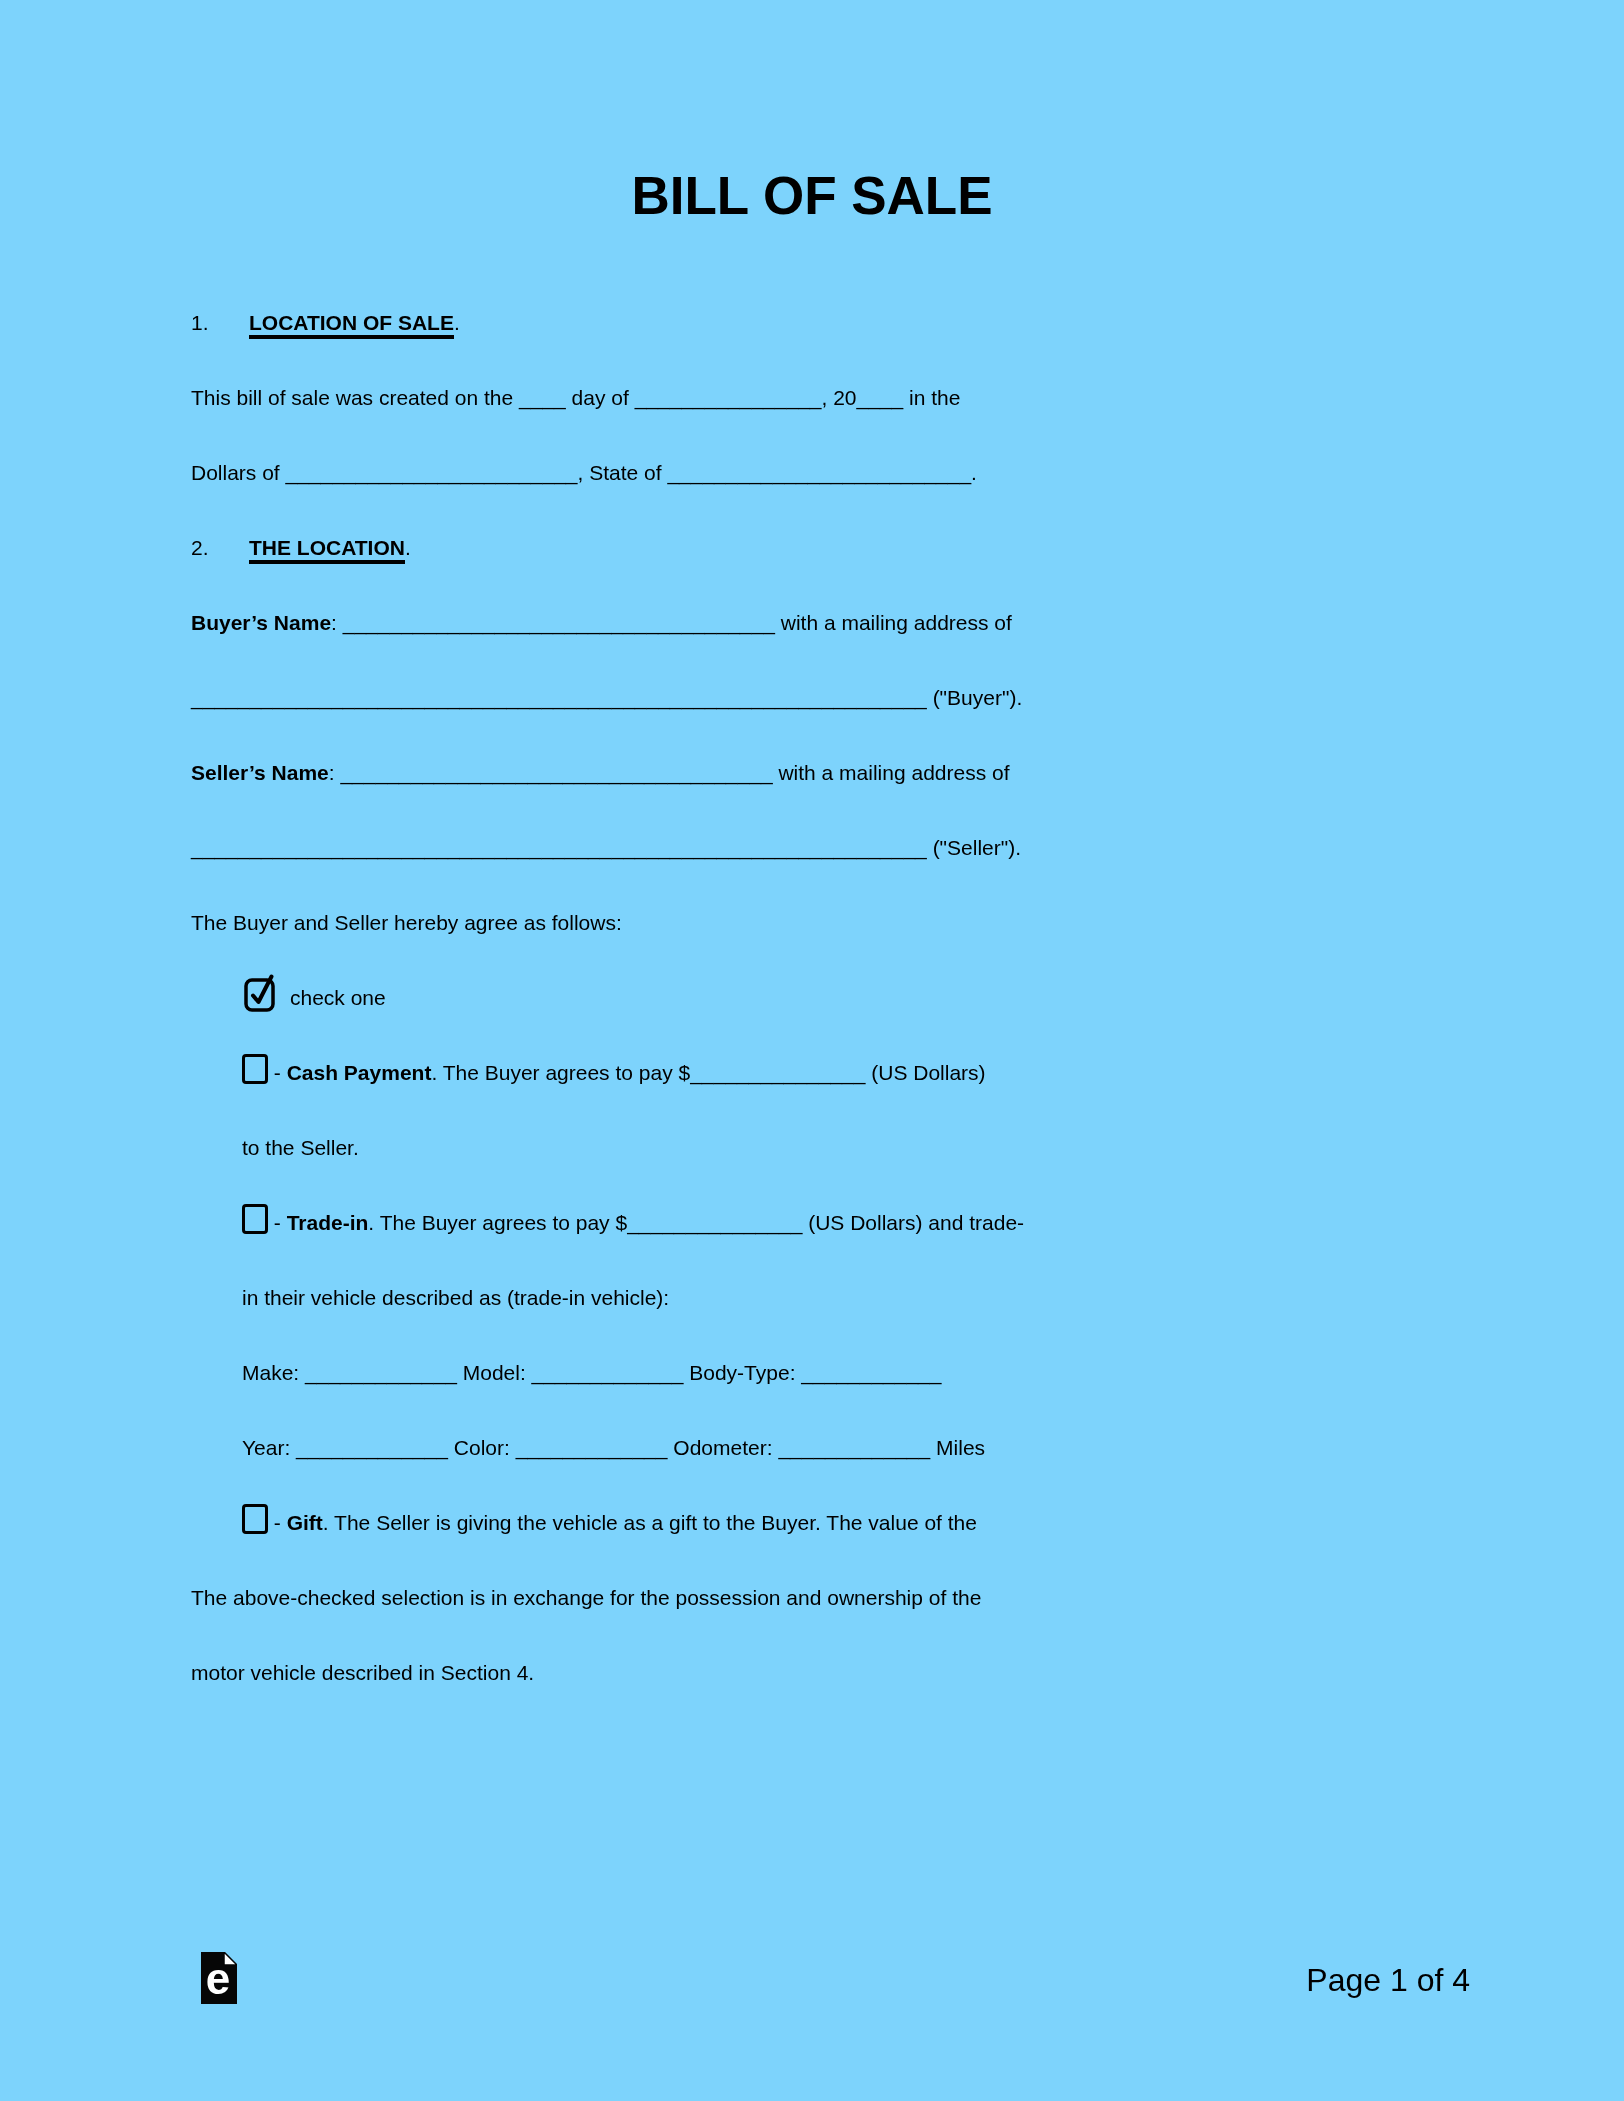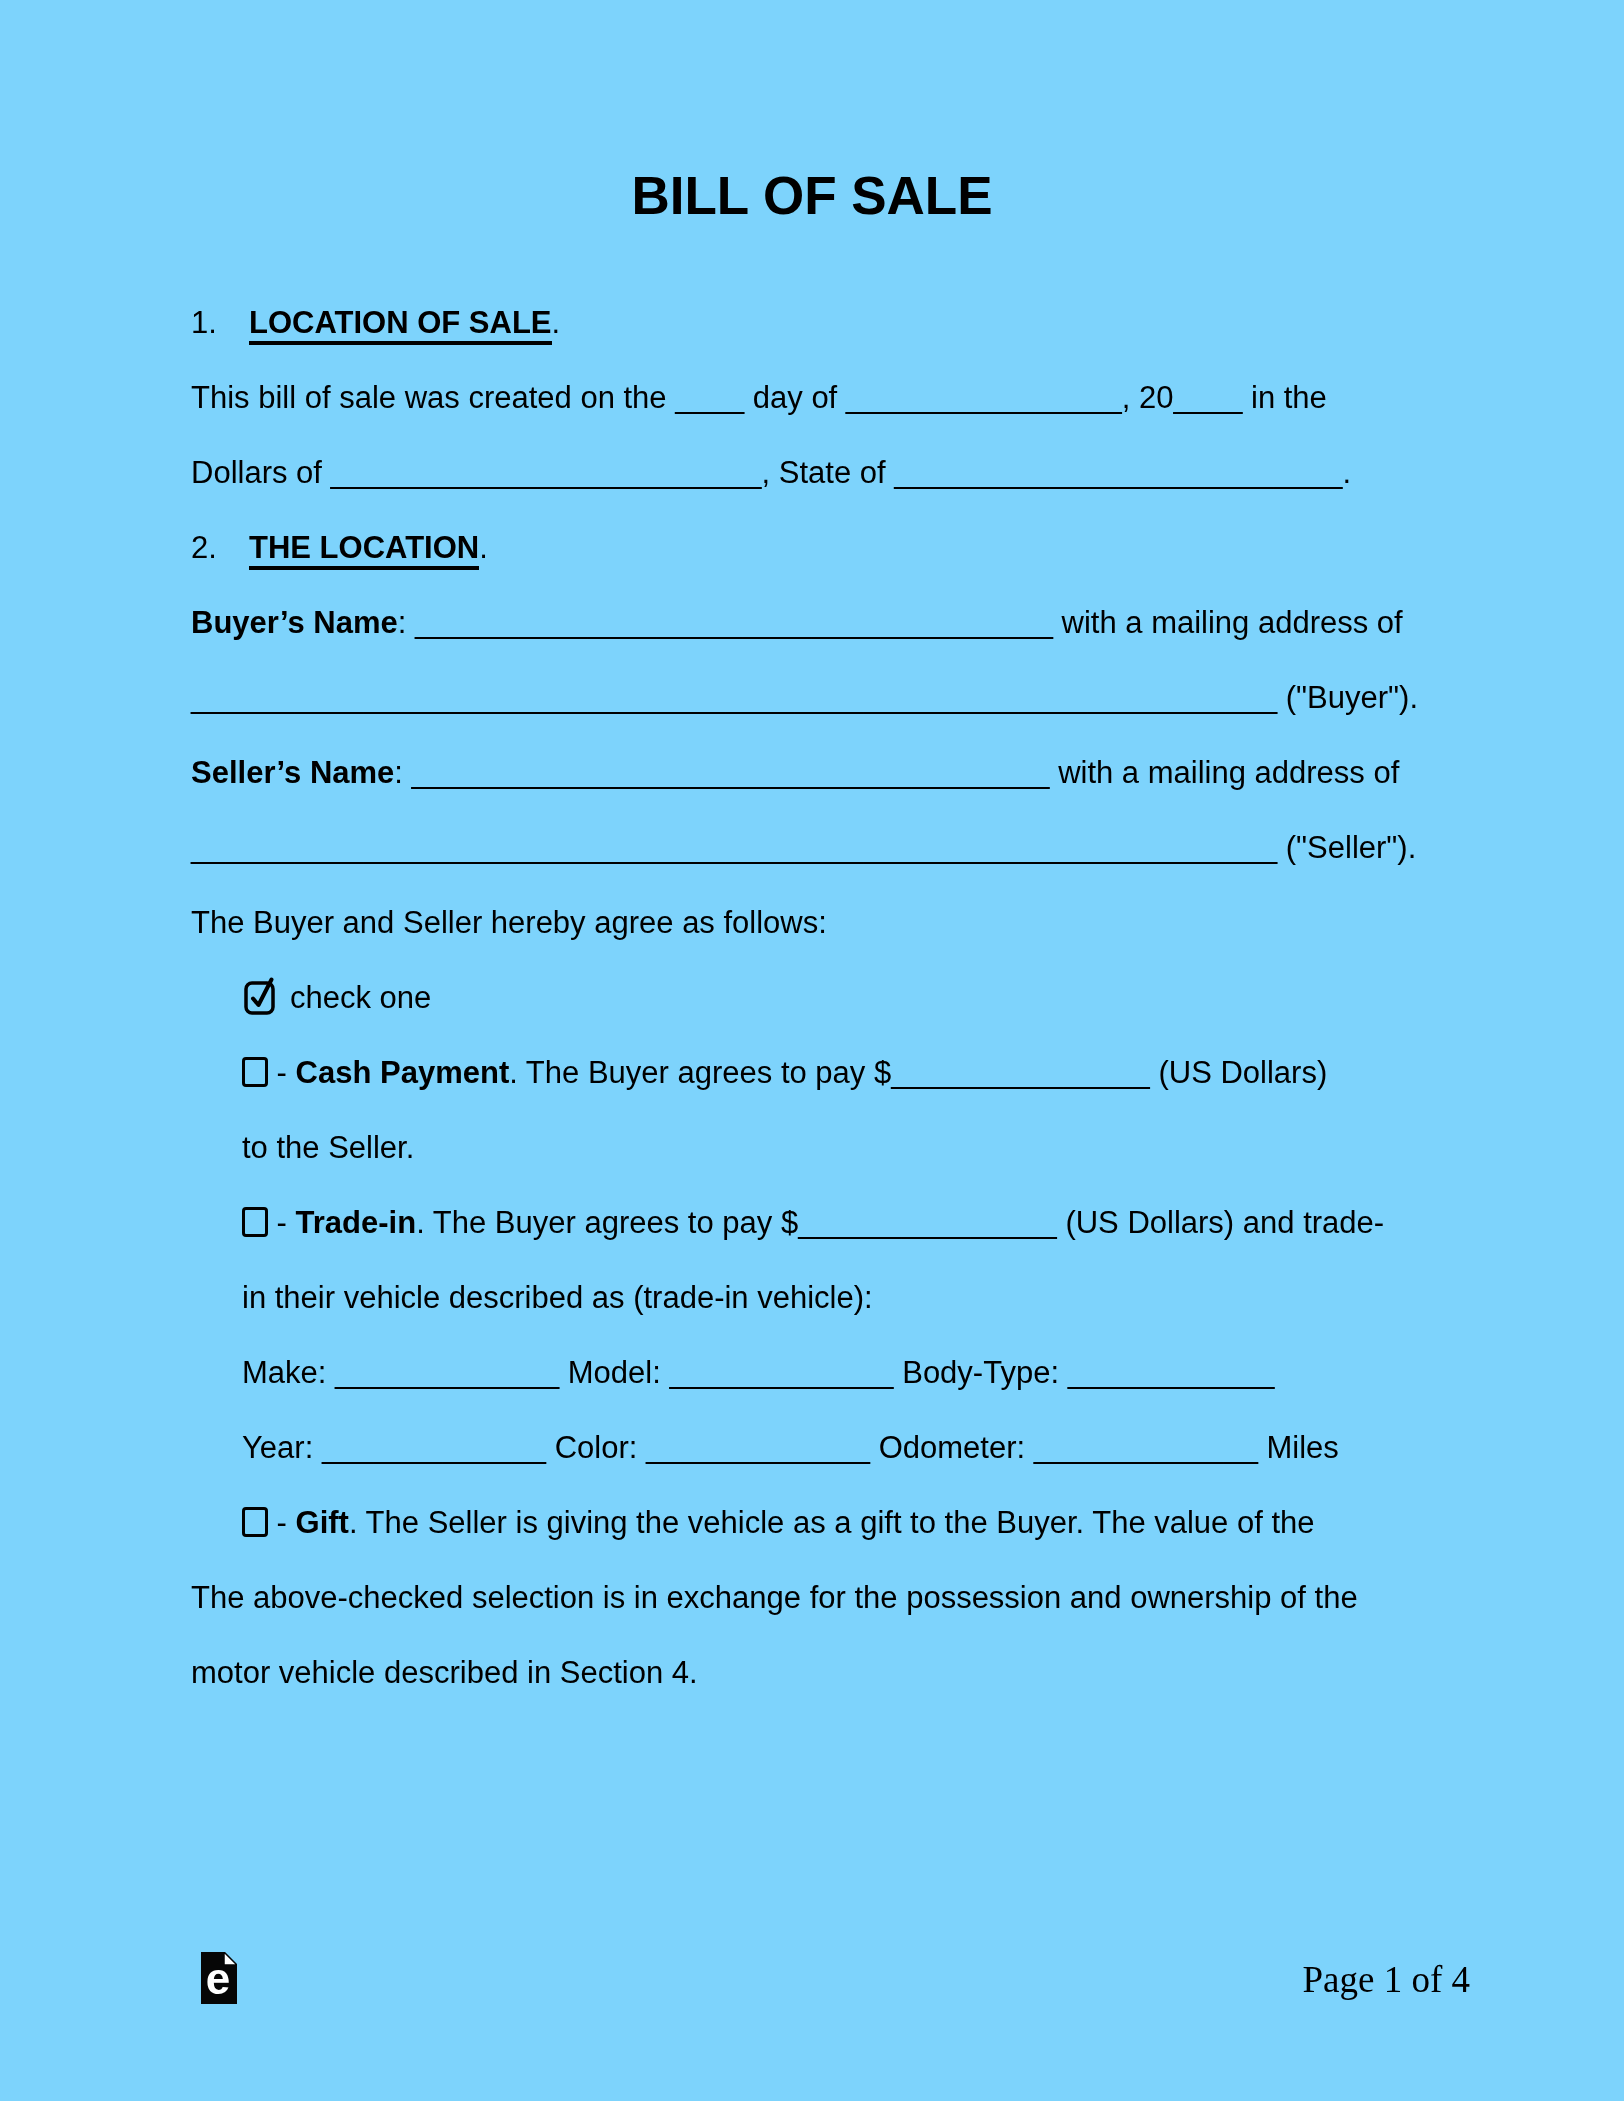--- a/index.html
+++ b/index.html
@@ -5,32 +5,32 @@
   html,body { margin:0; padding:0; background:#ffffff; }
   .page {
     position:relative; width:1624px; height:2101px; background:#7dd3fc;
     font-family:"Liberation Sans", sans-serif; color:#000; overflow:hidden;
   }
   .title {
     position:absolute; top:168px; left:0; width:100%;
     text-align:center; font-size:53px; line-height:56px; font-weight:bold;
   }
   .content { position:absolute; left:191px; top:285px; width:1260px; }
-  .line { height:75px; line-height:75px; font-size:31px; white-space:pre; }
+  .line { height:75px; line-height:75px; font-size:21px; white-space:pre; }
   .indent { padding-left:51px; }
   .num { display:inline-block; width:58px; }
   .hu { font-weight:bold; border-bottom:4px solid #000; padding-bottom:1px; }
   .b { font-weight:bold;text-align:right; }
   .cbe {
     display:inline-block; width:26px; height:30px; box-sizing:border-box;
     border:3px solid #000; border-radius:4px; vertical-align:-4px;
   }
   .cbk { vertical-align:-8px; margin-right:12px; }
   .logo { position:absolute; left:201px; top:1952px; }
-  .page-num { position:absolute; top:1962px; right:154px; font-size:37px; line-height:36px;font-family:Liberation Serif, serif; }
+  .page-num { position:absolute; top:1962px; right:154px; font-size:32px; line-height:36px; }
 </style>
 </head>
 <body>
 
 <div class="page">
 
   <div class="title">BILL OF SALE</div>
 
   <div class="content">
 

